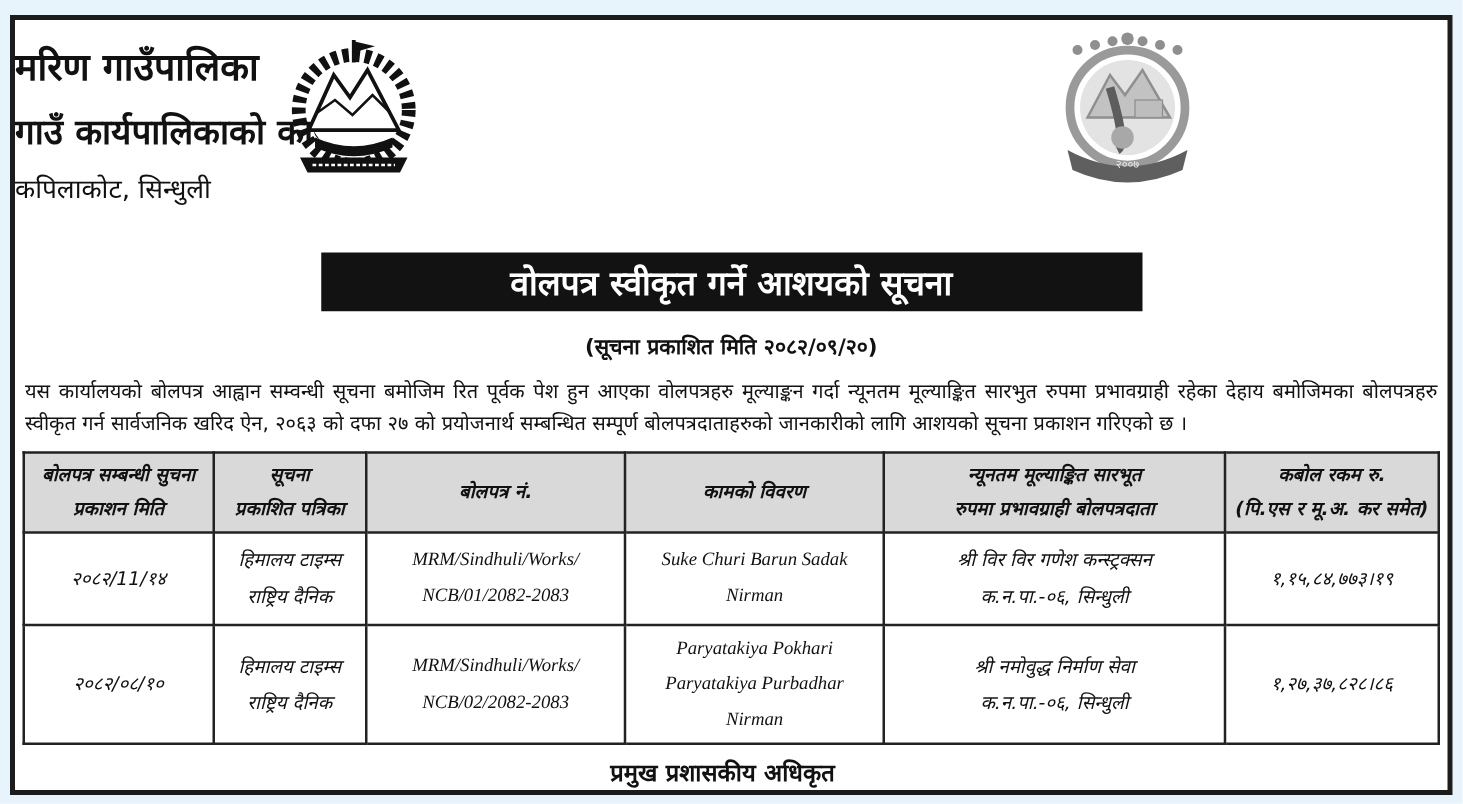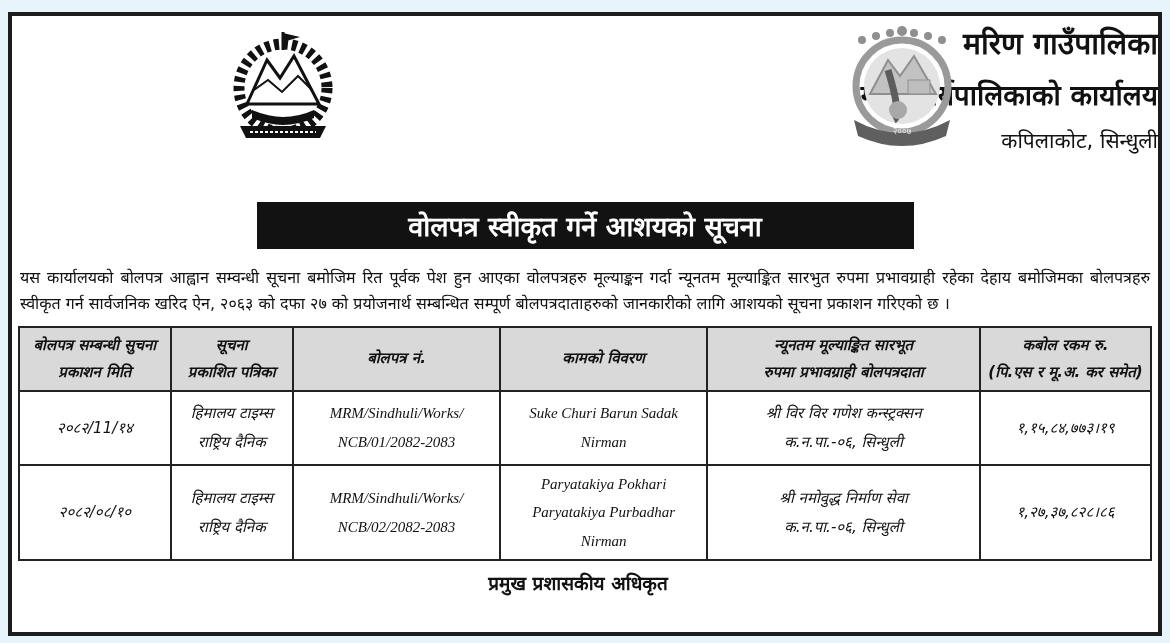--- a/index.html
+++ b/index.html
@@ -15,21 +15,21 @@
   .doc {
     position: absolute; left: 8px; top: 12px;
     width: 1154px; height: 624px;
     background: #ffffff;
     border: 4px solid #1c1c1c;
     overflow: hidden;
   }
   .masthead { position: relative; height: 178px; }
   .logo-left { position: absolute; left: 210px; top: 14px; }
   .logo-right { position: absolute; right: 198px; top: 8px; }
-  .titles { text-align: right; padding-top: 6px; }
+  .titles { text-align: left; padding-top: 16px; }
   .t1 { font-size: 30px; font-weight: bold; }
   .t2 { font-size: 28px; font-weight: bold; margin-top: 12px; }
   .t3 { font-size: 21px; font-weight: normal; margin-top: 13px; }
   .t4 { font-size: 19px; font-weight: bold; margin-top: 13px; }
   .banner {
     margin: 8px auto 16px;
     width: 657px; height: 47px;
     background: #121212; color: #ffffff;
     display: flex; align-items: center; justify-content: center;
     font-size: 27px; font-weight: bold;
@@ -123,20 +123,21 @@
         <path d="M10 96 Q58 122 106 96 L102 112 Q58 132 14 112 Z" fill="#5f5f5f"></path>
         <text x="58" y="110" text-anchor="middle" font-size="9" fill="#e8e8e8">२००७</text>
       </svg>
     </div>
   </div>
 
   <div class="banner">
     <span>वोलपत्र स्वीकृत गर्ने आशयको सूचना</span>
   </div>
 
+  <div class="pubdate">(सूचना प्रकाशित मिति २०८२/०९/२०)</div>
 
   <div class="body-par">यस कार्यालयको बोलपत्र आह्वान सम्वन्धी सूचना बमोजिम रित पूर्वक पेश हुन आएका वोलपत्रहरु मूल्याङ्कन गर्दा न्यूनतम मूल्याङ्कित सारभुत रुपमा प्रभावग्राही रहेका देहाय बमोजिमका बोलपत्रहरु स्वीकृत गर्न सार्वजनिक खरिद ऐन, २०६३ को दफा २७ को प्रयोजनार्थ सम्बन्धित सम्पूर्ण बोलपत्रदाताहरुको जानकारीको लागि आशयको सूचना प्रकाशन गरिएको छ ।</div>
 
 
   <div class="tbl-wrap">
     <table class="notice">
       <colgroup>
         <col class="col1">
           <col class="col2">
           <col class="col3">

